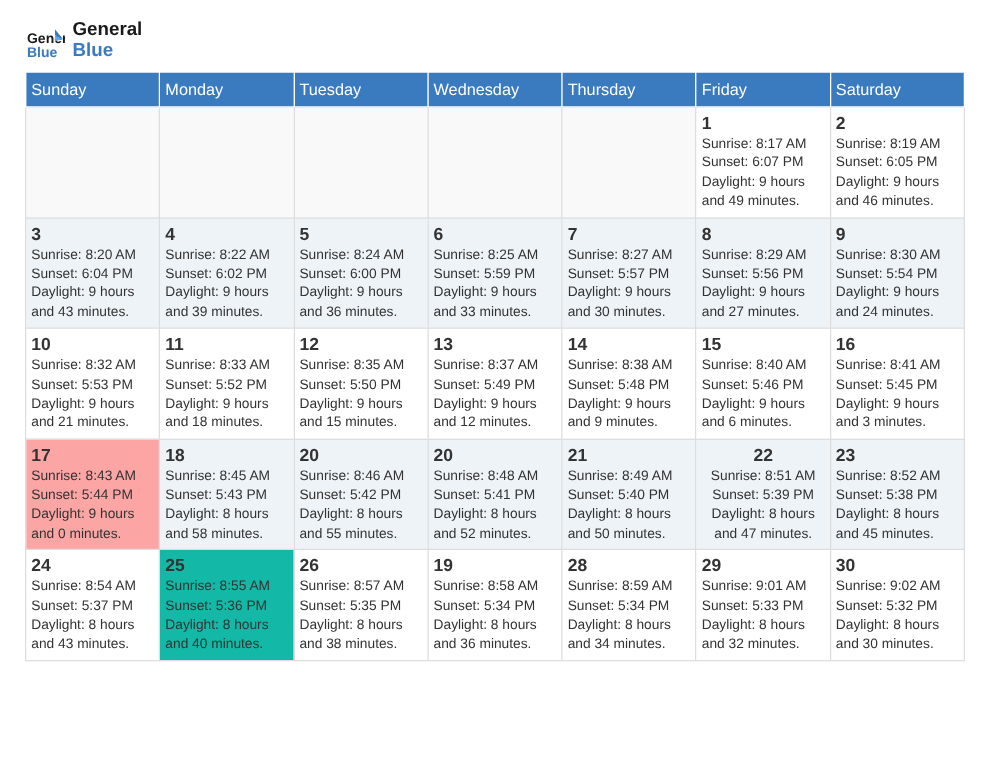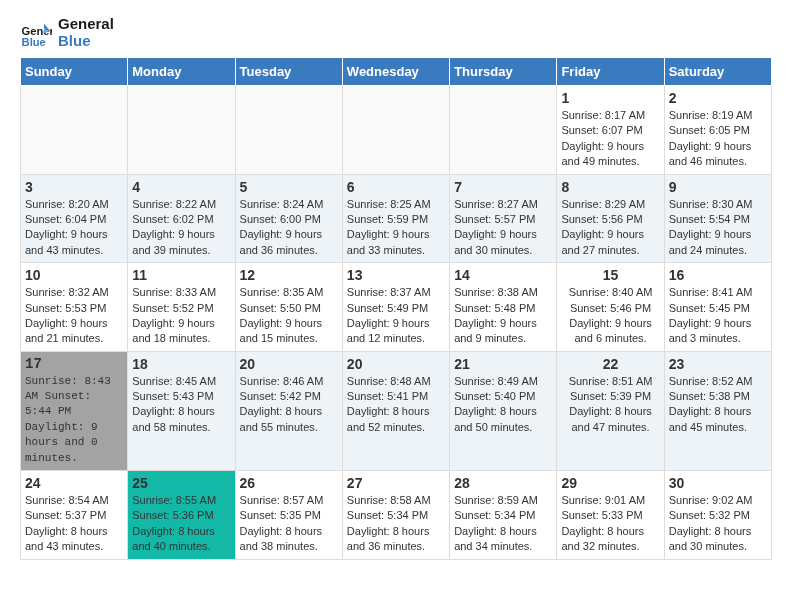--- a/index.html
+++ b/index.html
@@ -5,21 +5,21 @@
     * { box-sizing: border-box; margin: 0; padding: 0; }
     body { font-family: Arial, sans-serif; background: #fff; width: 792px; min-height: 612px; }
     .page { padding: 16px 20px; }
     .header { display: flex; justify-content: space-between; align-items: flex-start; margin-bottom: 8px; }
     .logo { display: flex; align-items: center; }
     .logo-icon { width: 32px; height: 32px; margin-right: 6px; }
     .title-block { text-align: right; }
     .month-title { font-size: 36px; font-weight: bold; color: #1a1a1a; }
     .location { font-size: 16px; color: #444; margin-top: 2px; }
     .calendar { width: 100%; border-collapse: collapse; margin-top: 8px; }
-    .calendar th { background: #3a7abf; color: #fff; font-size: 13px; font-weight: bold; padding: 6px 4px; text-align: left; border: 1px solid #fff; }
+    .calendar th { background: #3a7abf; color: #fff; font-size: 13px; font-weight: normal; padding: 6px 4px; text-align: left; border: 1px solid #fff; }
     .calendar td { border: 1px solid #ddd; vertical-align: top; padding: 4px; width: 14.28%; min-height: 80px; font-size: 11px; color: #333; background: #fff; }
     .calendar td.empty { background: #f9f9f9; }
     .calendar tr:nth-child(even) td:not(.empty) { background: #f0f4f8; }
     .calendar tr:nth-child(odd) td:not(.empty) { background: #fff; }
     .day-num { font-size: 14px; font-weight: bold; display: block; margin-bottom: 2px; }
     .day-info { font-size: 11px; line-height: 1.4; color: #333; }
   </style>
 </head>
 <body>
 
@@ -143,35 +143,35 @@
             <div class="day-info">Sunrise: 8:37 AM
 Sunset: 5:49 PM
 Daylight: 9 hours and 12 minutes.</div>
           </td>
           <td style="background: rgb(255, 255, 255); margin-left: 44px;">
             <span class="day-num">14</span>
             <div class="day-info">Sunrise: 8:38 AM
 Sunset: 5:48 PM
 Daylight: 9 hours and 9 minutes.</div>
           </td>
-          <td style="background: rgb(255, 255, 255); text-align: center;">
+          <td style="background: rgb(255, 255, 255);">
             <span class="day-num">15</span>
             <div class="day-info">Sunrise: 8:40 AM
 Sunset: 5:46 PM
 Daylight: 9 hours and 6 minutes.</div>
           </td>
           <td style="background: rgb(255, 255, 255);">
             <span class="day-num">16</span>
             <div class="day-info">Sunrise: 8:41 AM
 Sunset: 5:45 PM
 Daylight: 9 hours and 3 minutes.</div>
           </td>
         </tr>
         <tr>
-          <td style="background: #a3a3a3; font-family: Liberation Mono, monospace;">
+          <td style="background: #fca5a5;">
             <span class="day-num">17</span>
             <div class="day-info">Sunrise: 8:43 AM
 Sunset: 5:44 PM
 Daylight: 9 hours and 0 minutes.</div>
           </td>
           <td style="background: rgb(238, 243, 248); margin-left: 24px;">
             <span class="day-num">18</span>
             <div class="day-info">Sunrise: 8:45 AM
 Sunset: 5:43 PM
 Daylight: 8 hours and 58 minutes.</div>
@@ -220,21 +220,21 @@
 Sunset: 5:36 PM
 Daylight: 8 hours and 40 minutes.</div>
           </td>
           <td style="background: rgb(255, 255, 255);">
             <span class="day-num">26</span>
             <div class="day-info">Sunrise: 8:57 AM
 Sunset: 5:35 PM
 Daylight: 8 hours and 38 minutes.</div>
           </td>
           <td style="background: rgb(255, 255, 255);">
-            <span class="day-num">27</span>
+            <span class="day-num">19</span>
             <div class="day-info">Sunrise: 8:58 AM
 Sunset: 5:34 PM
 Daylight: 8 hours and 36 minutes.</div>
           </td>
           <td style="background: rgb(255, 255, 255);">
             <span class="day-num">28</span>
             <div class="day-info">Sunrise: 8:59 AM
 Sunset: 5:34 PM
 Daylight: 8 hours and 34 minutes.</div>
           </td>

